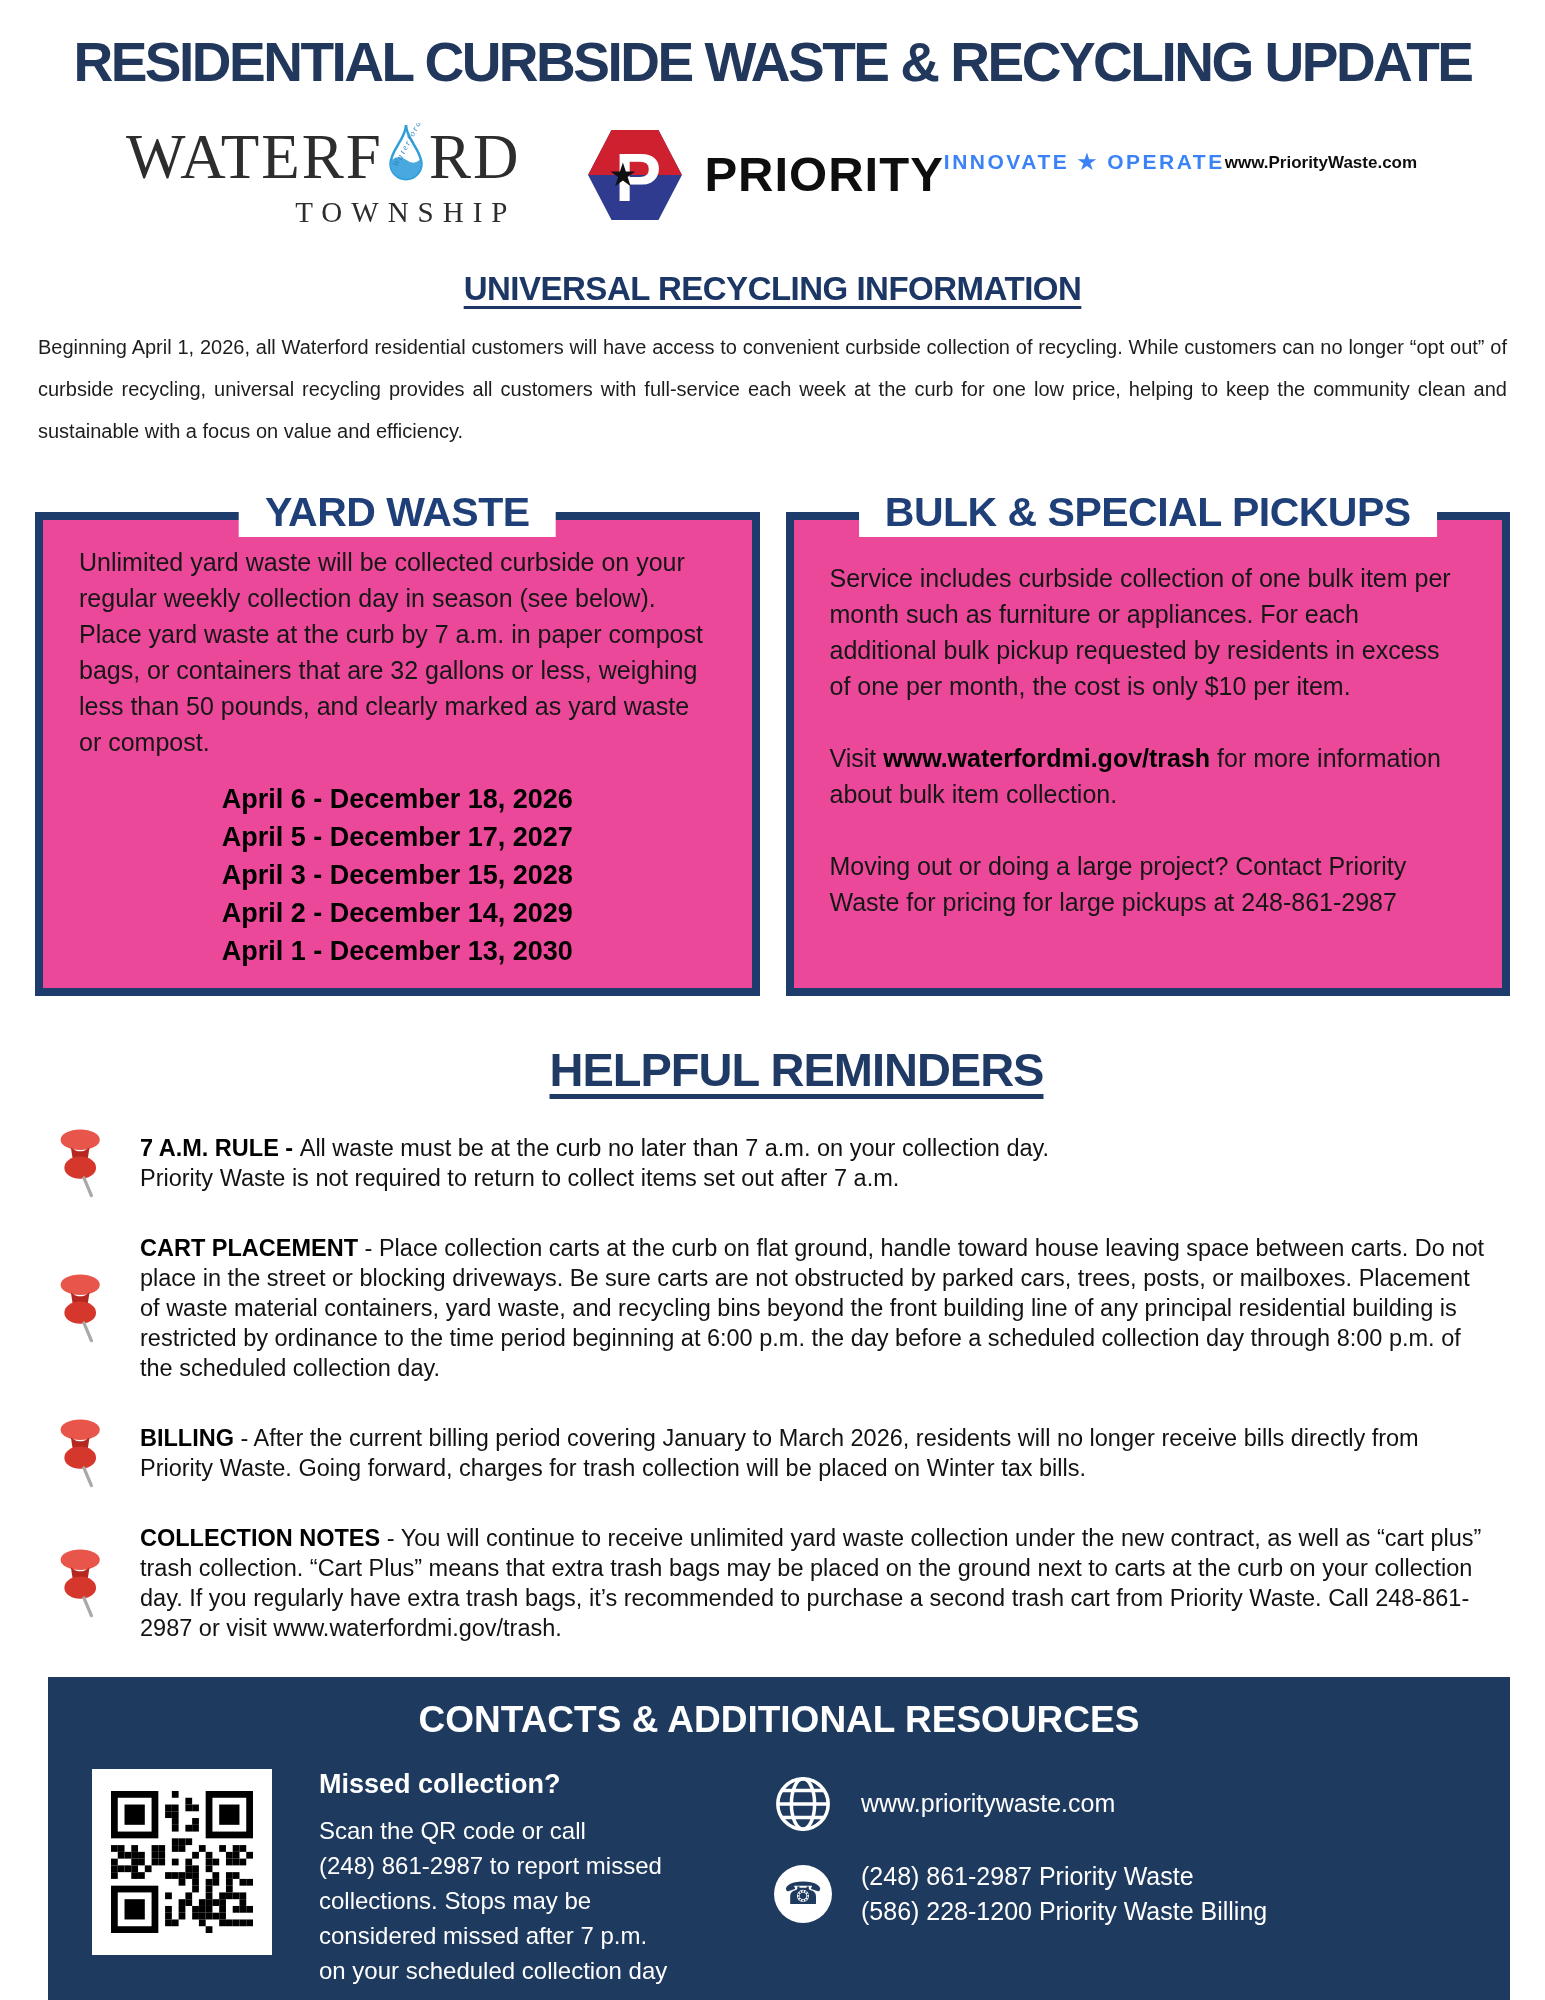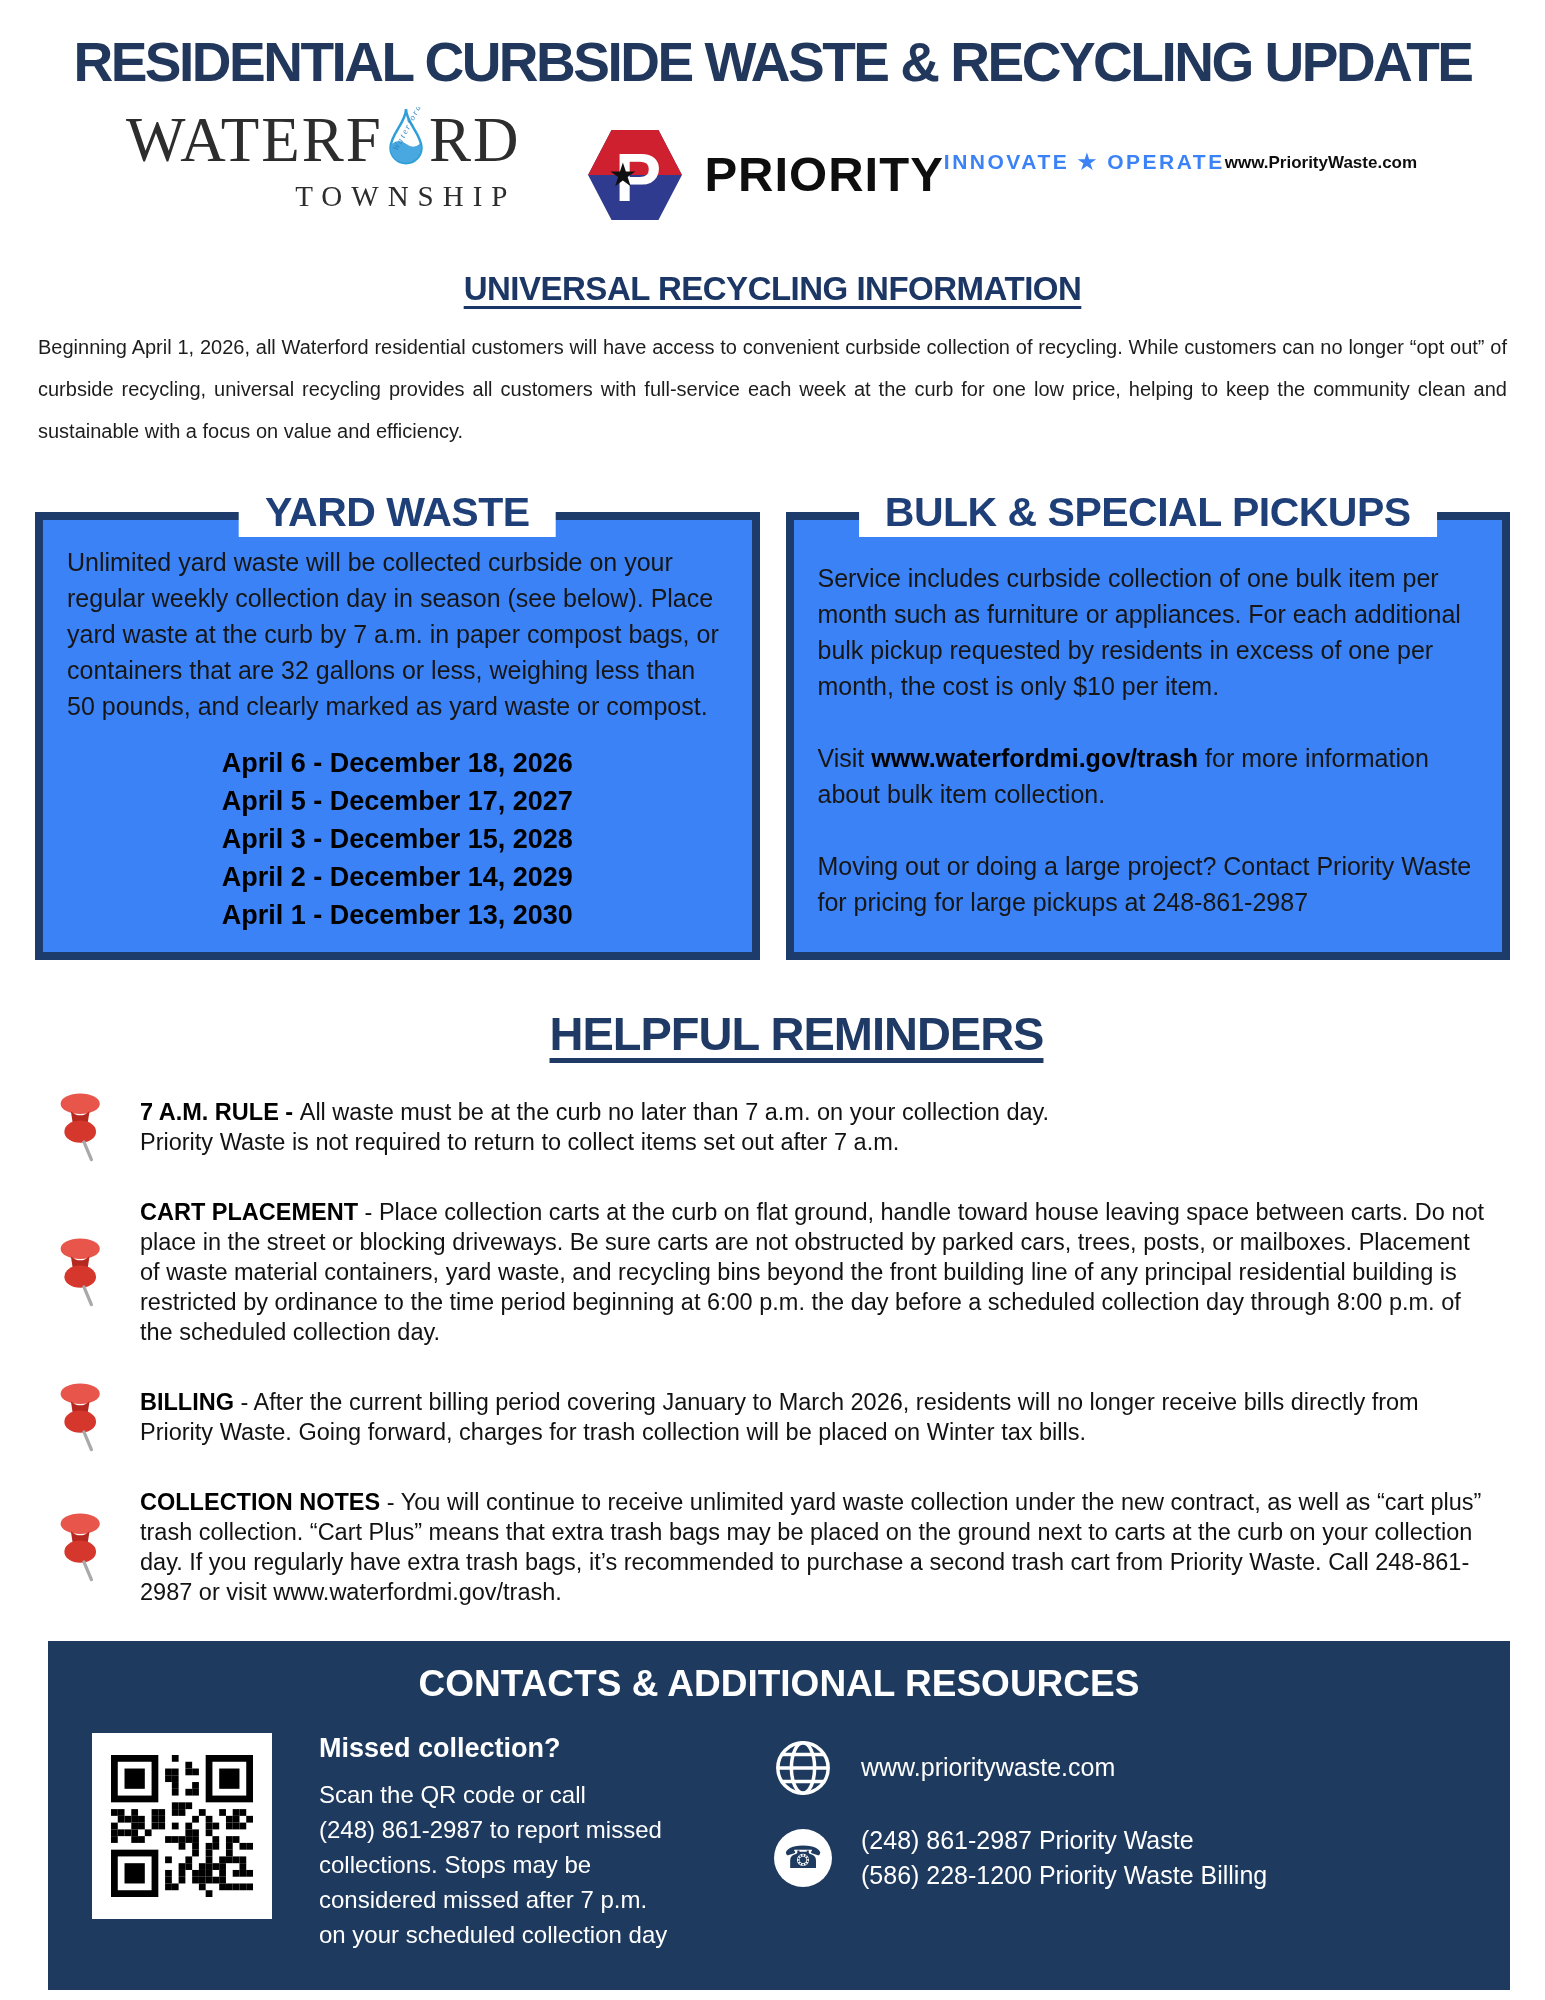--- a/index.html
+++ b/index.html
@@ -8,21 +8,21 @@
     width:1545px; height:2000px; overflow:hidden;
     font-family:"Liberation Sans", sans-serif; color:#1b1b1b;
   }
   .page { position:relative; width:1545px; height:2000px; background:#fff; }
 
   
   .main-title {
     margin:34px 30px 0; text-align:center; white-space:nowrap;
     font-size:55px; font-weight:800; letter-spacing:-2.5px; color:#22375c; line-height:1.05;
   }
-  .logos { display:flex; justify-content:center; gap:64px; margin-top:12px; height:142px; }
+  .logos { display:flex; justify-content:center; align-items:center; gap:64px; margin-top:12px; height:142px; }
 
   .wf { display:flex; flex-direction:column; }
   .wf-word { display:flex; align-items:center; font-family:"Liberation Serif", serif; font-size:63px; color:#2d2d2d; letter-spacing:2px; line-height:1; }
   .wf-word .wf-w { font-size:74px; font-style:italic; margin-right:-2px; }
   .wf-drop { width:44px; height:62px; margin:0 1px 6px; }
   .wf-township { font-family:"Liberation Serif", serif; font-size:29px; letter-spacing:9px; color:#2d2d2d; text-align:right; margin-top:2px; padding-right:4px; }
 
   .priority { display:flex; align-items:center; gap:18px; }
   .hex { width:102px; height:102px; }
   .pr-col { display:flex; flex-direction:row; }
@@ -34,21 +34,21 @@
   
   .section-heading {
     margin:24px 0 0; text-align:center; font-size:33px; font-weight:800; color:#1c3765;
     letter-spacing:-0.5px; text-decoration:underline; text-decoration-thickness:3px; text-underline-offset:6px;
   }
   .intro { margin:18px 38px 0; font-size:20px; line-height:42px; text-align:justify; color:#1d1d1d; }
   .intro + .intro { margin-top:0; }
 
   
   .boxes { display:grid; grid-template-columns:1fr 1fr; gap:26px; margin:60px 35px 0; }
-  .infobox { position:relative; border:8px solid #1d3c6b; padding:24px 24px 18px; background:#3b82f6; }
+  .infobox { position:relative; border:8px solid #1d3c6b; padding:24px 36px 18px; background:#ec4899; }
   .infobox-title {
     position:absolute; top:-32px; left:50%; transform:translateX(-50%);
     background:#fff; padding:0 26px; white-space:nowrap;
     font-size:41px; font-weight:800; letter-spacing:-0.5px; color:#1e3f78; line-height:1.2;
   }
   .box-body { margin:0; font-size:25px; line-height:36px; color:#161616; }
   .bulk-box { padding-top:40px; }
   .bulk-box .box-body { margin-bottom:36px; }
   .bulk-box .box-body:last-child { margin-bottom:0; }
   .bulk-link { font-weight:800; color:#000; }

